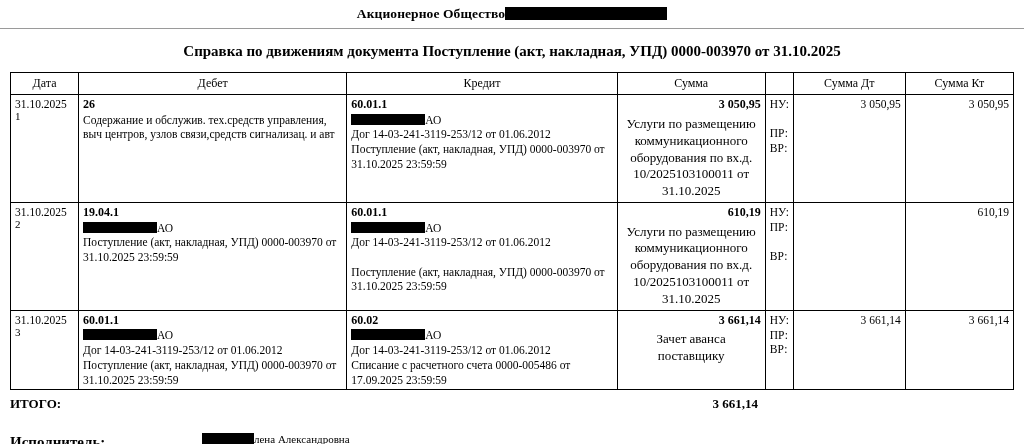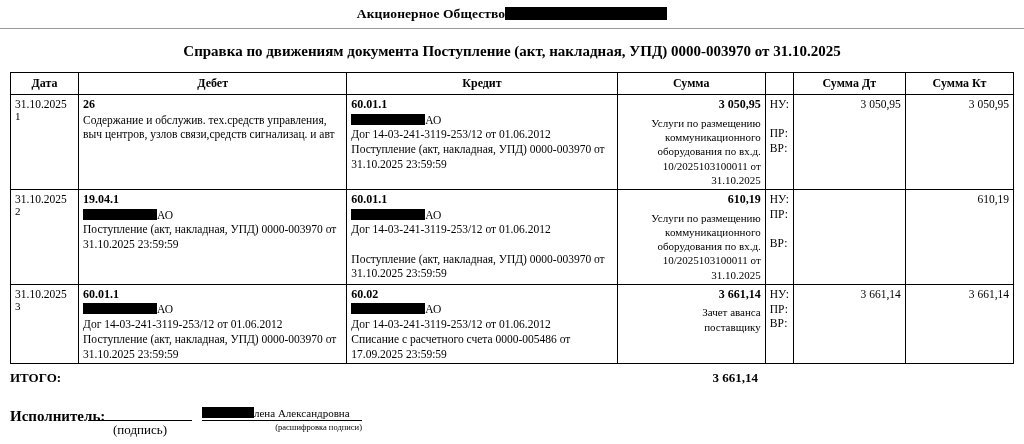--- a/index.html
+++ b/index.html
@@ -55,21 +55,21 @@
   }
   table.main th, table.main td {
     border: 1px solid #000;
     vertical-align: top;
     font-size: 11.5px;
     line-height: 1.28;
     padding: 2px 4px;
   }
   table.main th {
     text-align: center;
-    font-weight: bold;
+    font-weight: normal;
     font-size: 12px;
     padding: 3px 3px;
     vertical-align: middle;
   }
   .col-date { width: 68px; }
   .col-debit { width: 268px; }
   .col-credit { width: 270px; }
   .col-sum { width: 148px; }
   .col-nu { width: 28px; }
   .col-sumdt { width: 112px; }
@@ -102,22 +102,22 @@
   .sum-cell {
     position: relative;
   }
   .sum-top {
     text-align: right;
     font-weight: bold;
     font-size: 12px;
   }
   .sum-desc {
     font-weight: normal;
-    font-size: 11px;
-    text-align: right;
+    font-size: 13px;
+    text-align: center;
     margin-top: 3px;
     line-height: 1.3;
   }
   .nu-cell {
     font-size: 11.5px;
     line-height: 1.55;
     padding-top: 2px;
     text-align: left;
   }
   .nu-cell div { white-space: nowrap; }

